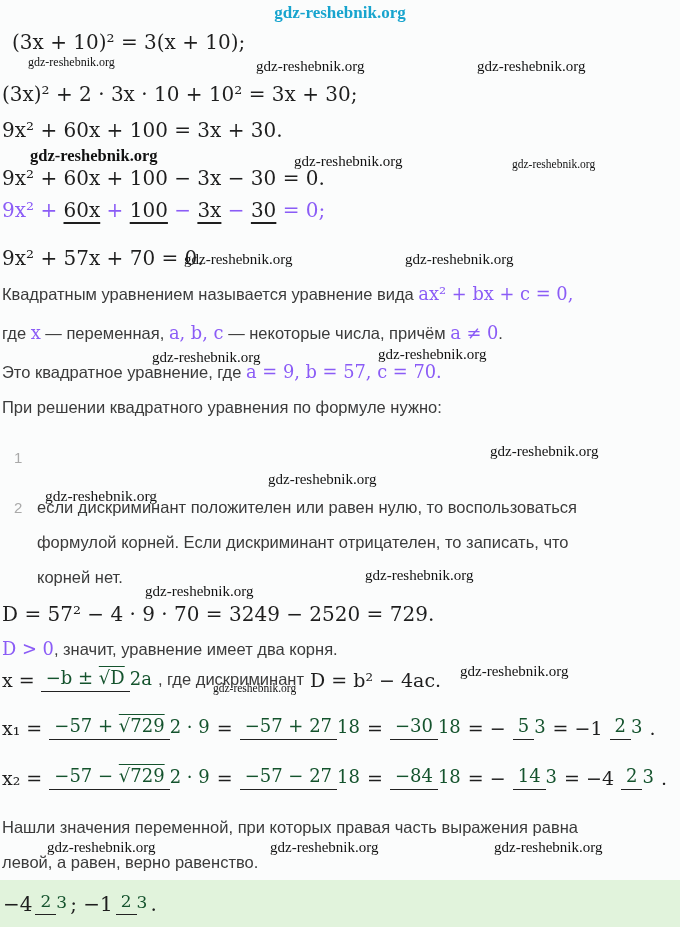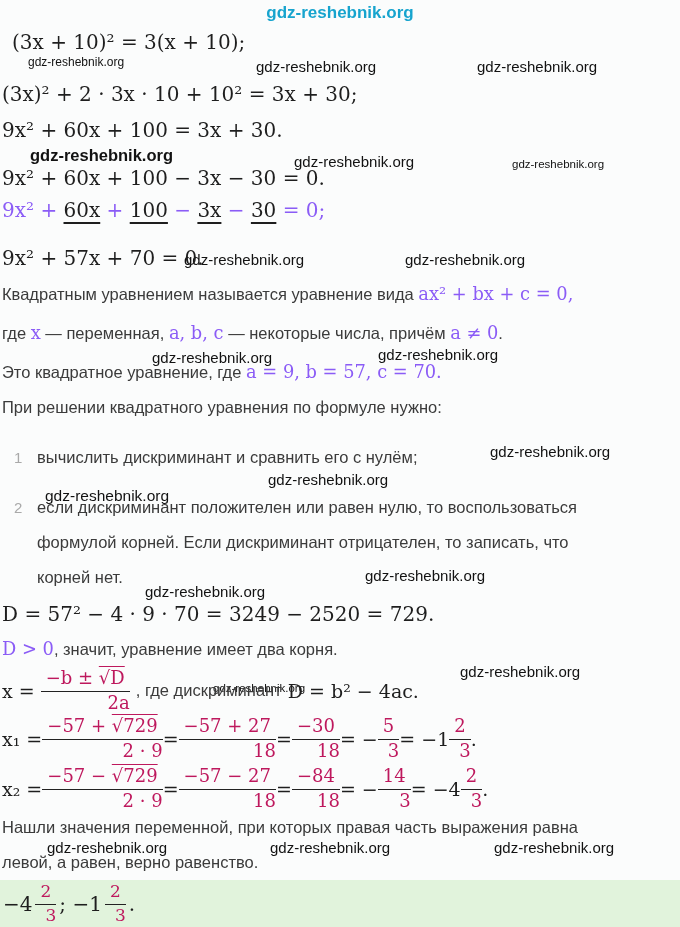--- a/index.html
+++ b/index.html
@@ -1,36 +1,36 @@
 <!DOCTYPE html>
 <html><head>
 <meta charset="utf-8">
 <style>
   html,body{margin:0;padding:0;background:#fff;}
   .page{position:relative;width:680px;height:927px;background:#fbfcfc;overflow:hidden;
         font-family:"Liberation Sans",sans-serif;}
   
-  .wm{position:absolute;color:#121212;white-space:nowrap;font-family:Liberation Sans, sans-serif;}
+  .wm{position:absolute;color:#121212;white-space:nowrap;font-family:Liberation Serif, serif;}
   .wm-top{left:0;top:3px;width:100%;text-align:center;font-size:17px;font-weight:bold;color:#17a4ce;}
   
-  .eqline{position:absolute;left:2px;display:flex;align-items:center;
+  .eqline{position:absolute;left:2px;display:flex;align-items:center;gap:7px;
           font-family:"DejaVu Serif",serif;font-size:19px;color:#1e1e1e;white-space:nowrap;}
   .mline{position:absolute;left:2px;font-family:"DejaVu Serif",serif;font-size:20px;
          color:#1e1e1e;white-space:nowrap;}
   .tline{position:absolute;left:2px;font-size:16.5px;color:#3b3b3b;white-space:nowrap;}
   .pt-t{font-family:"Liberation Sans",sans-serif;color:#3b3b3b;}
   .pt-m{font-family:"DejaVu Serif",serif;color:#8b5cf6;font-size:1.08em;}
   .pt-u{font-family:"DejaVu Serif",serif;color:#1e1e1e;font-size:1.0em;
         text-decoration:underline;text-underline-offset:5px;text-decoration-thickness:1.5px;}
   .mline .pt-m,.mline .pt-u{font-size:20px;}
   .listnum{position:absolute;left:14px;font-size:15px;color:#a9a9a9;}
   .listtext{position:absolute;left:37px;font-size:16.5px;color:#3b3b3b;white-space:nowrap;}
   
-  .frac{display:inline-flex;flex-direction:column;align-items:flex-end;text-align:center;
-        font-family:"DejaVu Serif",serif;font-size:18px;color:#be185d;line-height:1.15;}
+  .frac{display:inline-flex;flex-direction:row;align-items:flex-start;text-align:center;
+        font-family:"DejaVu Serif",serif;font-size:18px;color:#14532d;line-height:1.15;}
   .frac .num{display:block;border-bottom:1.5px solid #222;padding:0 5px 2px;}
   .frac .den{display:block;padding-top:1px;}
   .sqrt{text-decoration:overline;text-decoration-thickness:1px;}
   .sansbit{font-family:Liberation Sans, sans-serif;font-size:16.5px;color:#3b3b3b;}
   
   .answer{position:absolute;left:0;top:880px;width:100%;height:47px;background:#e1f3dc;
           display:flex;align-items:center;gap:3px;padding-left:3px;box-sizing:border-box;
           font-family:"DejaVu Serif",serif;font-size:20px;color:#1e1e1e;}
   .answer .frac{font-size:17px;}
 </style>
@@ -68,21 +68,20 @@
   <div class="mline" style="top:166px;">9x² + 60x + 100 − 3x − 30 = 0.</div>
   <div class="mline" style="top:198px;"><span class="pt-m">9x² + </span><span class="pt-u">60x</span><span class="pt-m"> + </span><span class="pt-u">100</span><span class="pt-m"> − </span><span class="pt-u">3x</span><span class="pt-m"> − </span><span class="pt-u">30</span><span class="pt-m"> = 0;</span></div>
   <div class="mline" style="top:246px;">9x² + 57x + 70 = 0.</div>
 
   <div class="tline" style="top:283px;"><span class="pt-t">Квадратным уравнением называется уравнение вида </span><span class="pt-m">ax² + bx + c = 0,</span></div>
   <div class="tline" style="top:322px;text-align:center;"><span class="pt-t">где </span><span class="pt-m">x</span><span class="pt-t"> — переменная, </span><span class="pt-m">a, b, c</span><span class="pt-t"> — некоторые числа, причём </span><span class="pt-m">a ≠ 0</span><span class="pt-t">.</span></div>
   <div class="tline" style="top:361px;"><span class="pt-t">Это квадратное уравнение, где </span><span class="pt-m">a = 9,  b = 57,  c = 70.</span></div>
   <div class="tline" style="top:398px;">При решении квадратного уравнения по формуле нужно:</div>
 
   <span class="listnum" style="top:449px;">1</span>
-  <div class="listtext" style="top:448px;">вычислить дискриминант и сравнить его с нулём;</div>
   <span class="listnum" style="top:499px;">2</span>
   <div class="listtext" style="top:533px;">формулой корней. Если дискриминант отрицателен, то записать, что</div>
   <div class="listtext" style="top:498px;">если дискриминант положителен или равен нулю, то воспользоваться</div>
   <div class="listtext" style="top:568px;">корней нет.</div>
 
   <div class="mline" style="top:602px;">D = 57² − 4 · 9 · 70 = 3249 − 2520 = 729.</div>
   <div class="tline" style="top:638px;"><span class="pt-m">D &gt; 0</span><span class="pt-t">, значит, уравнение имеет два корня.</span></div>
 
   <div class="eqline" style="top:668px;gap:6px;">
     <span>x =</span>

